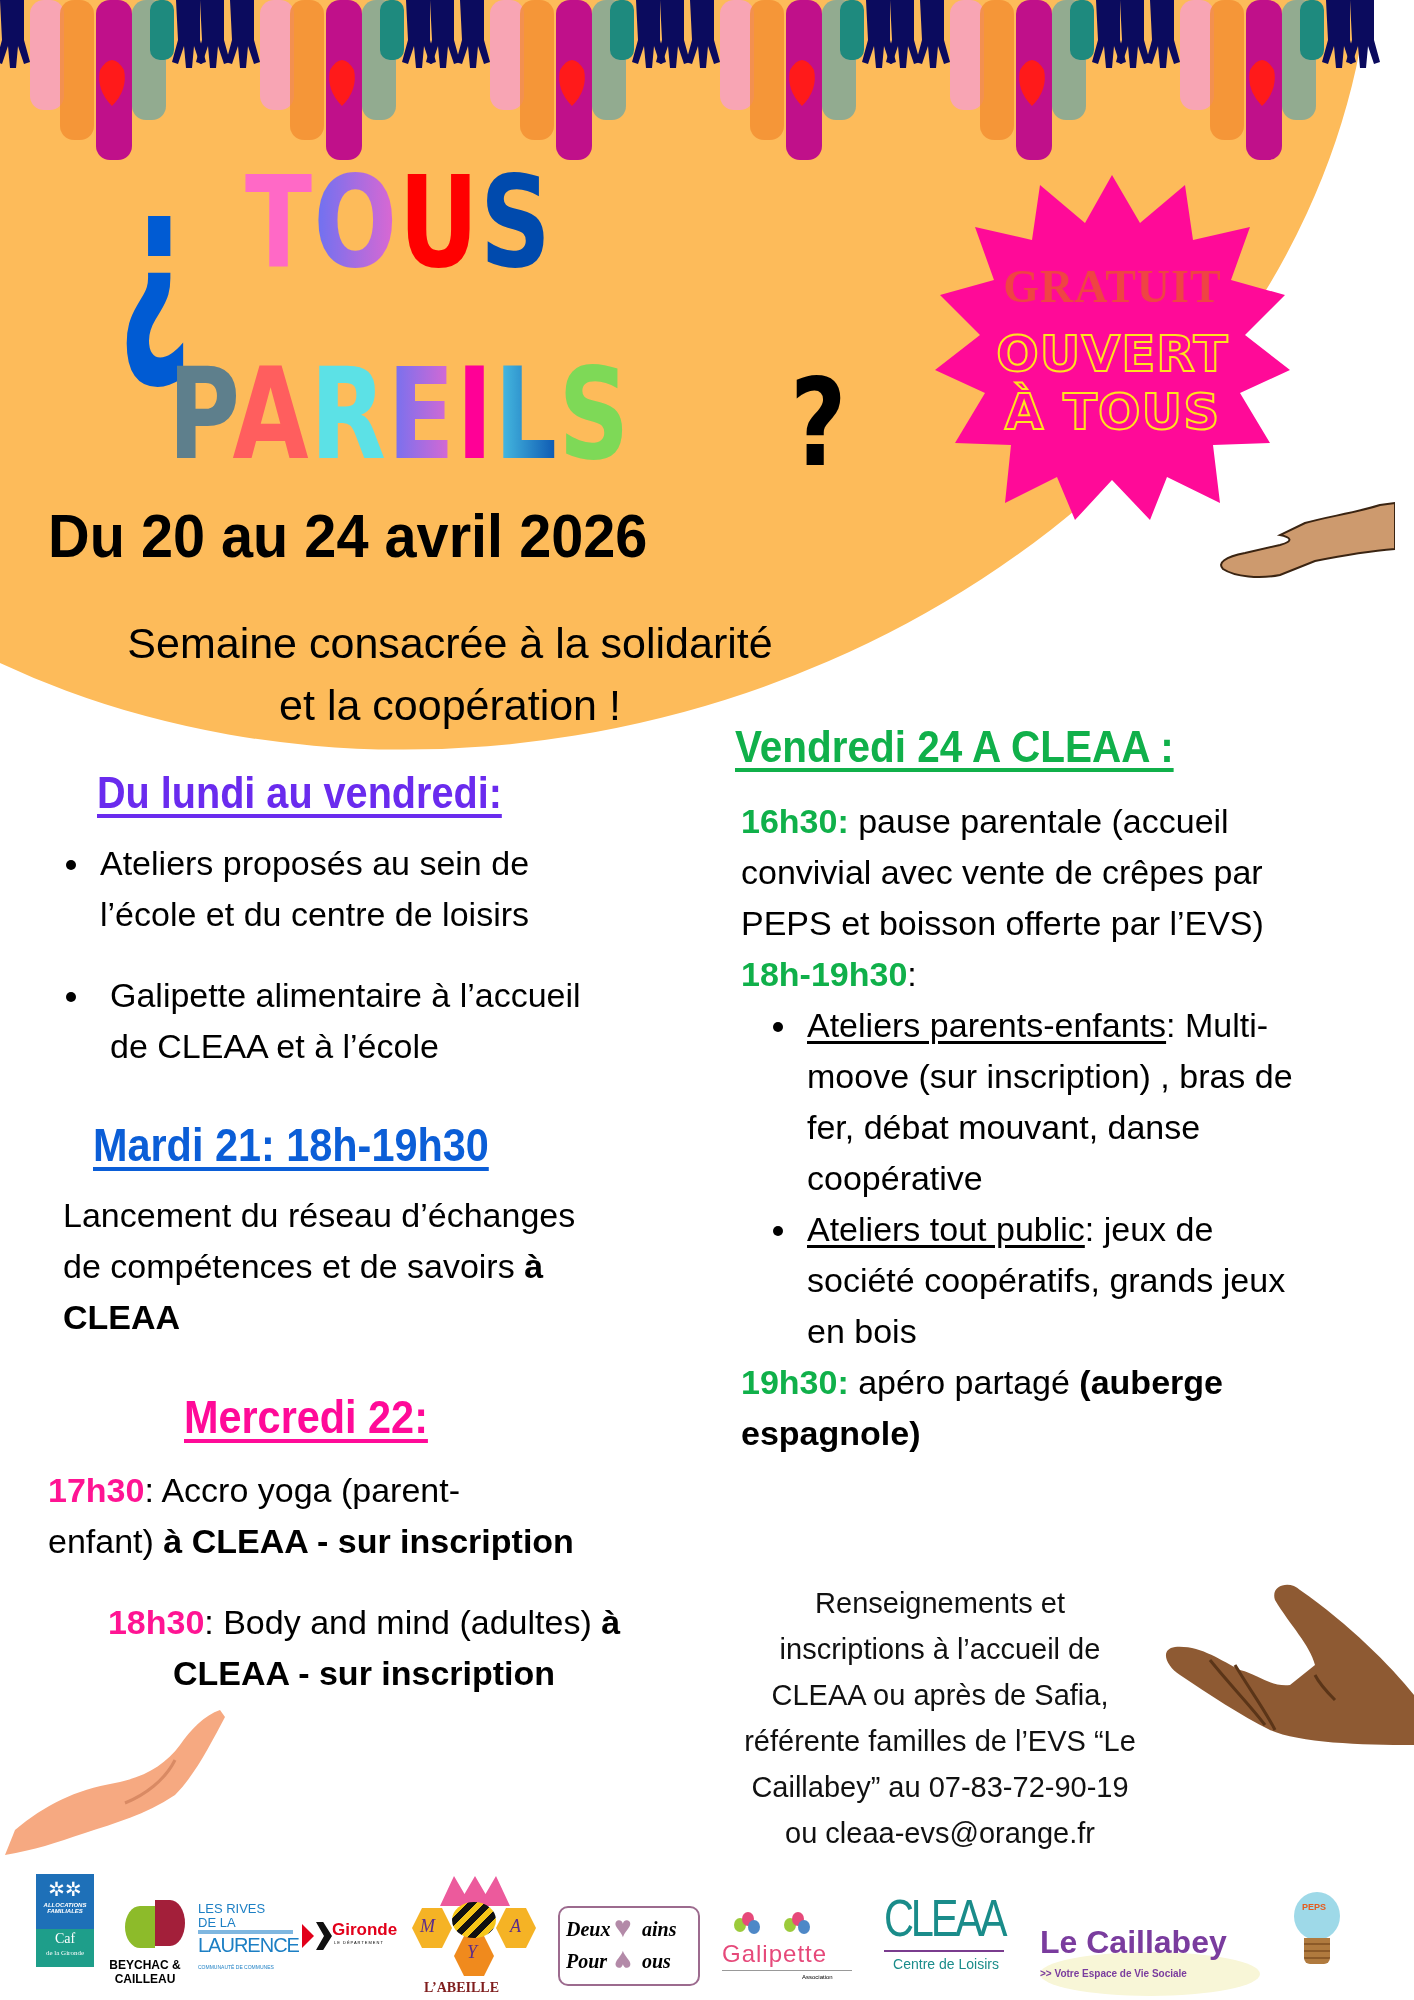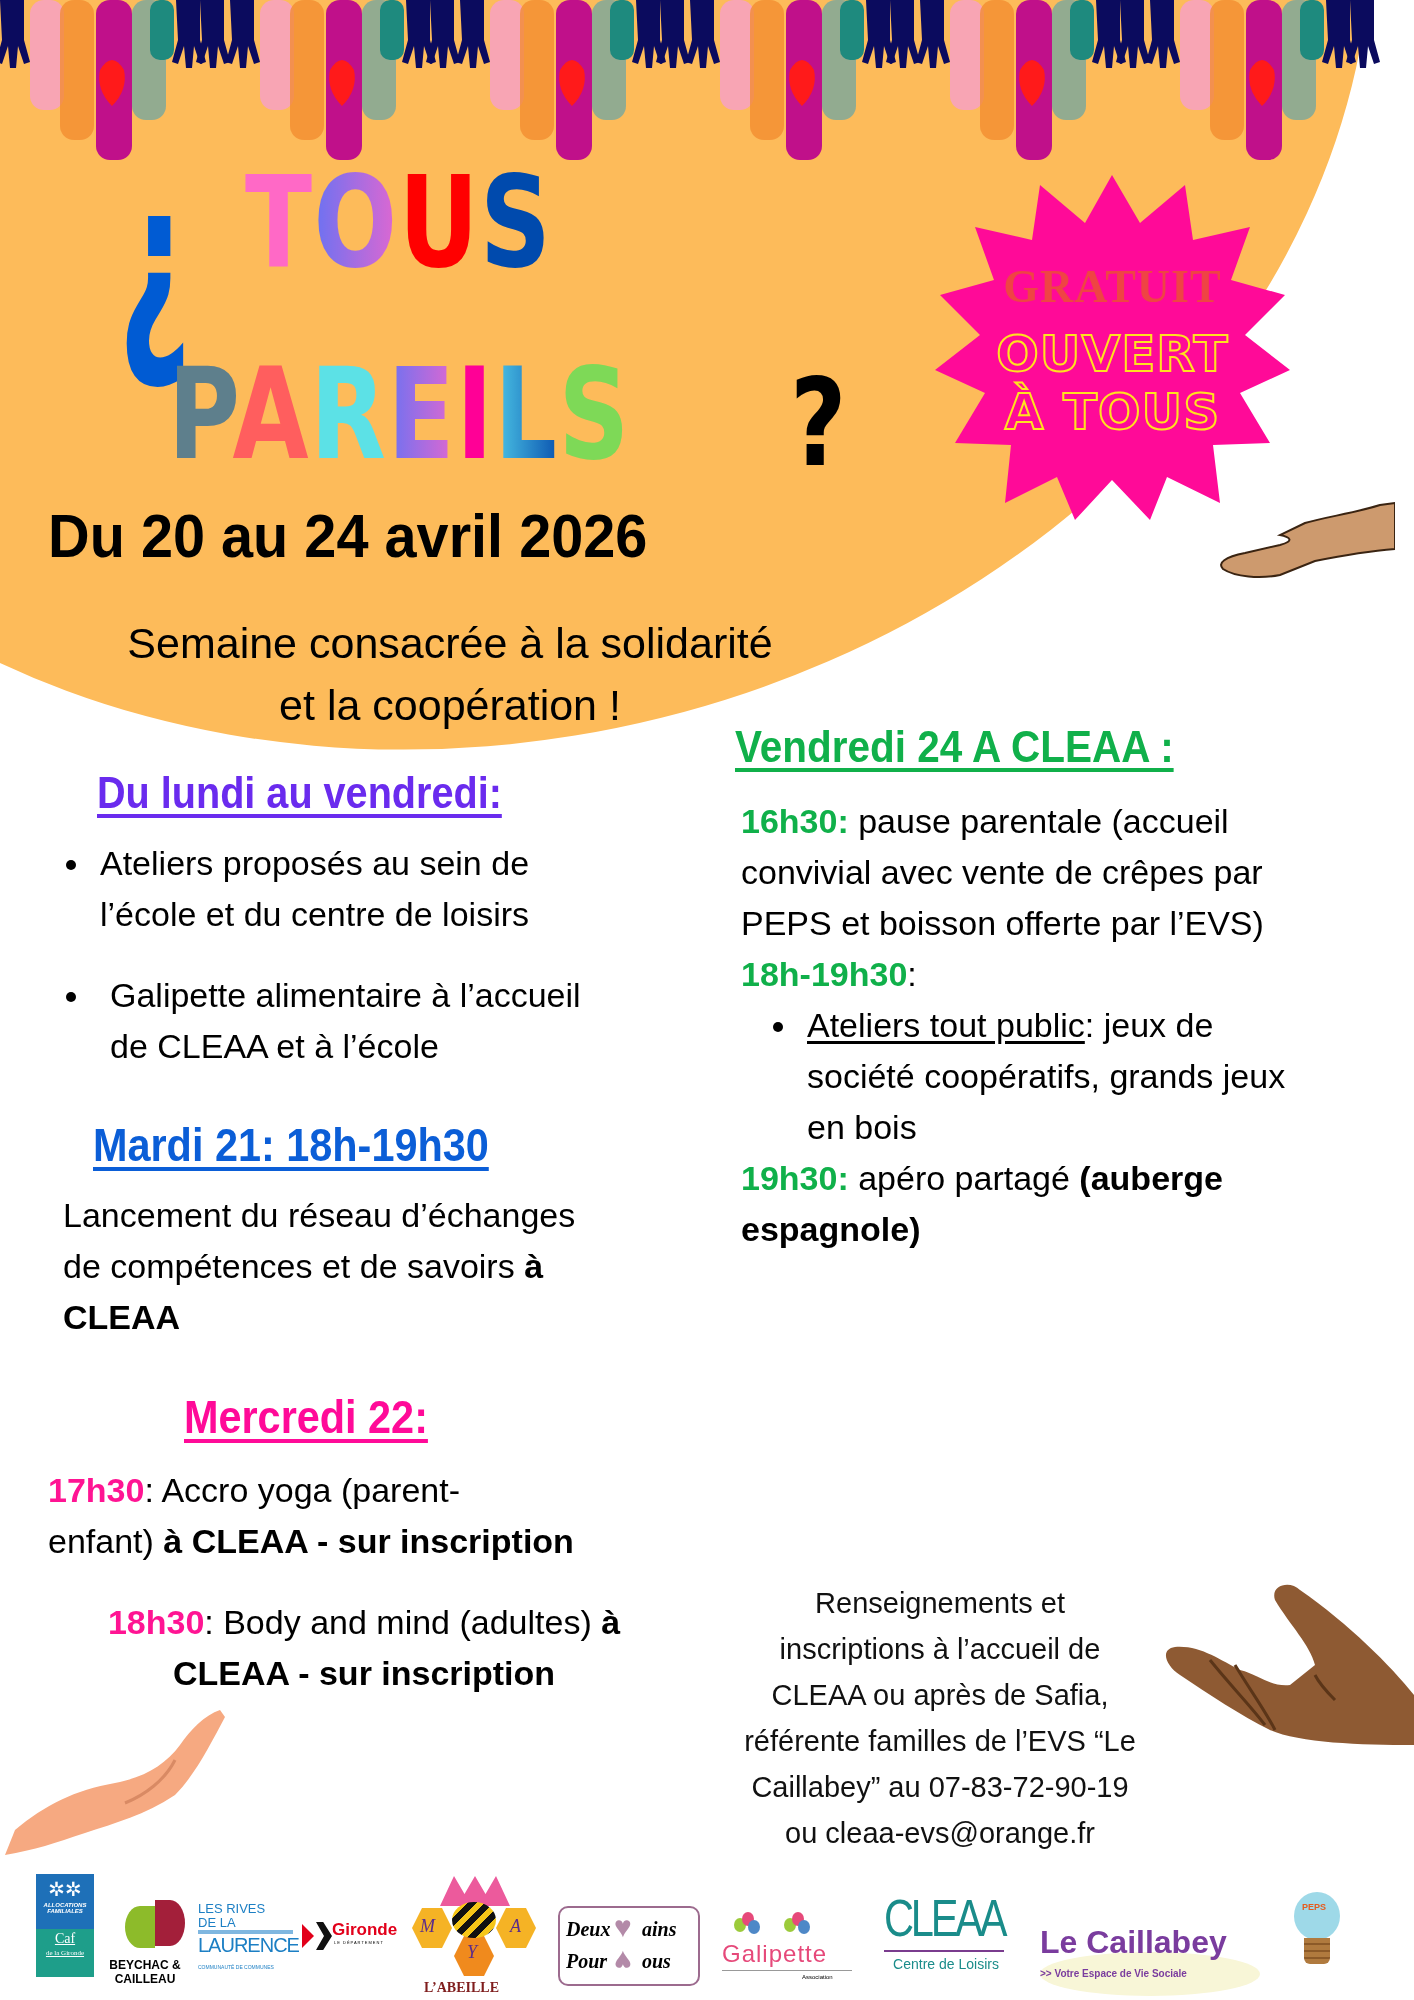--- a/index.html
+++ b/index.html
@@ -148,20 +148,26 @@
 </div>
 
 <div class="sec-title" style="left:735px; top:722px; font-size:44px; color:#10B04A; transform:scaleX(0.92); transform-origin:left top;">Vendredi 24 A CLEAA :</div>
 <div class="body-txt" style="left:734px; top:796px; width:650px;margin-left:7px;">
   <div><span class="t-green">16h30:</span> <span>pause parentale (accueil</span></div>
   <div>convivial avec vente de crêpes par</div>
   <div>PEPS et boisson offerte par l’EVS)</div>
   <div><span class="t-green">18h-19h30</span><span>:</span></div>
   <ul class="bullets" style="padding-left:26px;">
     <li>
+      <div><u>Ateliers parents-enfants</u><span>: Multi-</span></div>
+      <div>moove (sur inscription) , bras de</div>
+      <div>fer, débat mouvant, danse</div>
+      <div>coopérative</div>
+    </li>
+    <li>
       <div><u>Ateliers tout public</u><span>: jeux de</span></div>
       <div>société coopératifs, grands jeux</div>
       <div>en bois</div>
     </li>
   </ul>
   <div><span class="t-green">19h30:</span><span> apéro partagé </span><b>(auberge</b></div>
   <div><b>espagnole)</b></div>
 </div>
 
 <div class="contact">
@@ -174,21 +180,21 @@
 </div>
 
 <div class="logos">
 
   <div class="logo" style="left:36px; top:6px; width:58px; height:93px; background:#1E70B8;">
     <div style="height:55px; position:relative; text-align:center; color:#fff;">
       <div style="font-size:20px; line-height:26px; padding-top:2px;">✲✲</div>
       <div style="font-size:6px; font-style:italic; font-weight:bold;">ALLOCATIONS</div>
       <div style="font-size:6px; font-style:italic; font-weight:bold;">FAMILIALES</div>
     </div>
-    <div style="height:48px; background:#1E9E8A; text-align:center; color:#fff;text-decoration:underline;">
+    <div style="height:38px; background:#1E9E8A; text-align:center; color:#fff;">
       <div style="font-size:14px; font-family:'Liberation Serif',serif; line-height:20px;">Caf</div>
       <div style="font-size:7px; font-family:'Liberation Serif',serif;">de la Gironde</div>
     </div>
   </div>
 
   <div class="logo" style="left:100px; top:10px; width:90px; height:110px;">
     <div style="position:absolute; left:25px; top:28px; width:30px; height:42px; border-radius:50% 0 0 50%; background:#8DBB2A;"></div>
     <div style="position:absolute; left:55px; top:22px; width:30px; height:46px; border-radius:0 50% 50% 0; background:#A31F3A;"></div>
     <div style="position:absolute; left:0; top:80px; width:90px; text-align:center; font-size:12px; font-weight:bold;">BEYCHAC &amp; CAILLEAU</div>
   </div>

